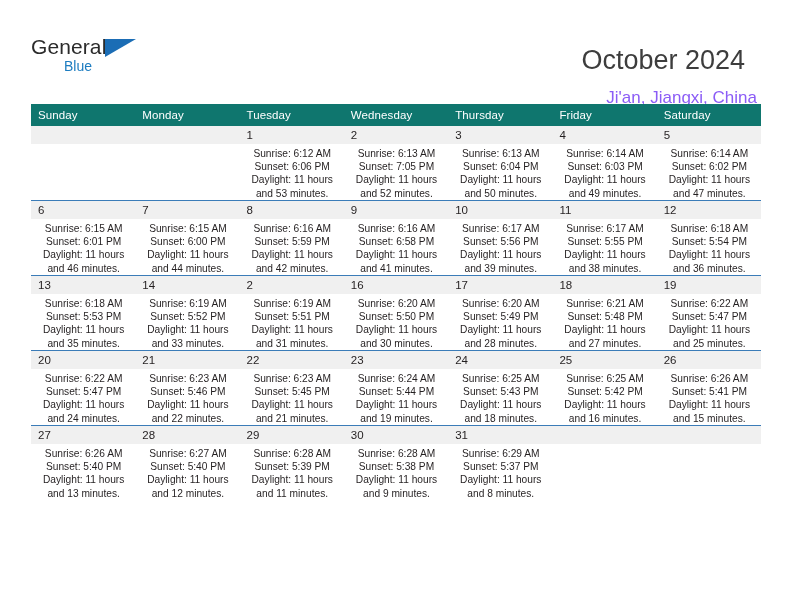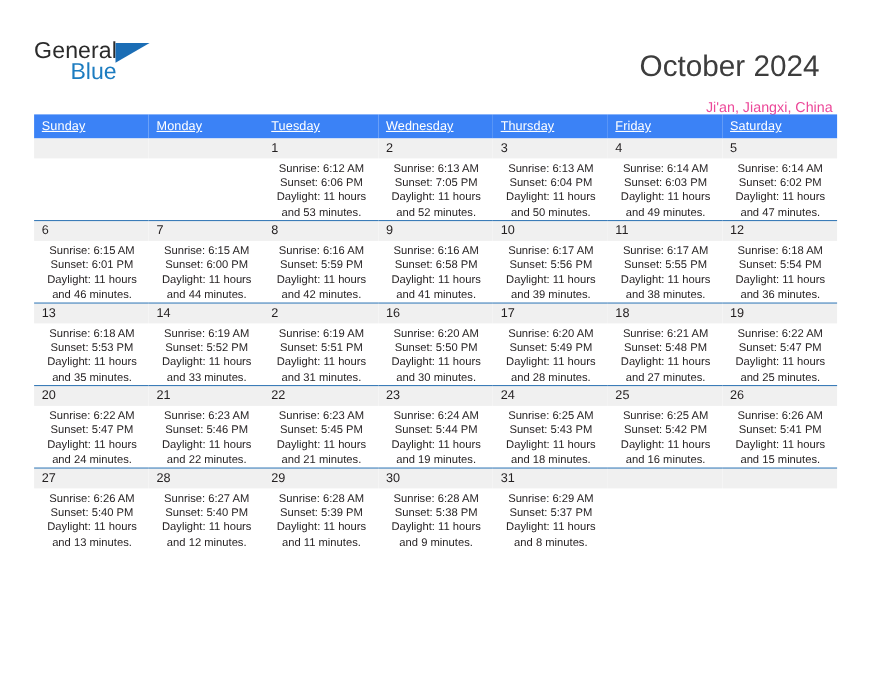--- a/index.html
+++ b/index.html
@@ -44,21 +44,21 @@
     top: 0;
     font-size: 21px;
     letter-spacing: .1px;
     color: #2b2b2b;
     line-height: 22px;
   }
   .logo-blue {
     position: absolute;
     left: 33px;
     top: 19px;
-    font-size: 21px;
+    font-size: 14px;
     color: #1c7cc0;
     line-height: 22px;
   }
   .logo-tri {
     position: absolute;
     left: 74px;
     top: 3px;
     width: 0;
     height: 0;
     border-left: 31px solid #1b6db5;
@@ -73,48 +73,47 @@
   }
   .cal-title {
     font-size: 27px;
     color: #3d3d3d;
     line-height: 32px;
     font-weight: normal;
     margin: 12px;
     white-space: nowrap;
   }
   .cal-subtitle {
-    font-size: 13px;
-    color: #ec4899;
+    font-size: 17px;
+    color: #8b5cf6;
     line-height: 20px;
     margin: 5px 0 0 0;
     white-space: nowrap;
   }
 
   
   .calendar {
     position: absolute;
     left: 31px;
     top: 104px;
     width: 730px;
     border-collapse: collapse;
     table-layout: fixed;
   }
 
   .calendar th {
-    background: #3b82f6;
+    background: #0f766e;
     color: #ffffff;
     font-size: 11.5px;
     font-weight: normal;
     text-align: left;
     padding: 5px 0 5px 7px;
     height: 12px;
     border: none;
     letter-spacing: .1px;
-    text-decoration: underline;
   }
 
   .calendar td {
     width: 104.28px;
     height: 74px;
     vertical-align: top;
     padding: 0;
     border: none;
     border-top: 1px solid #3b7cb8;
     background: #ffffff;

